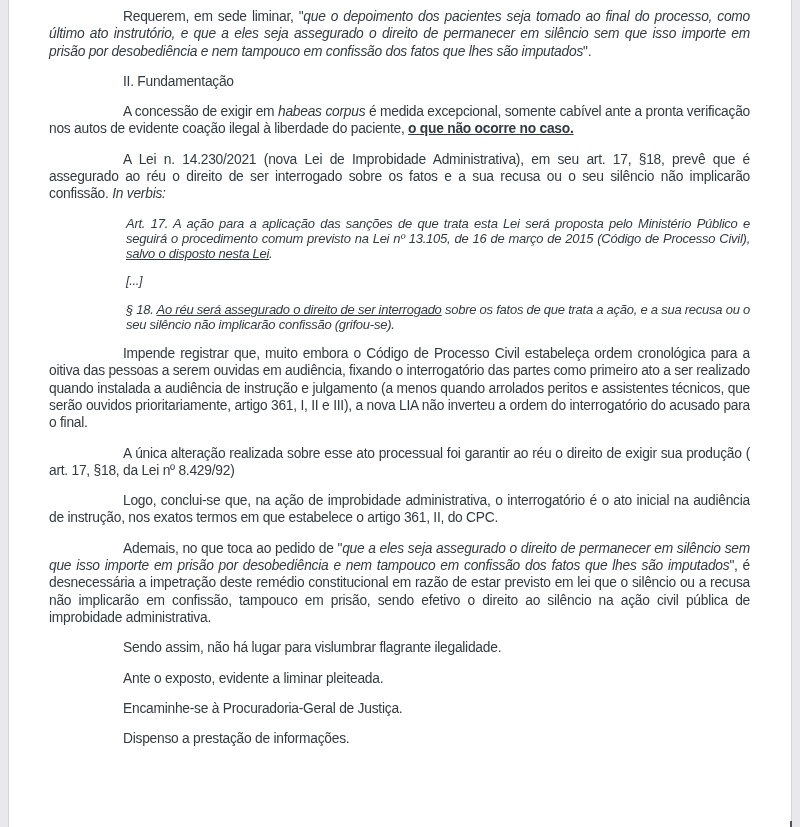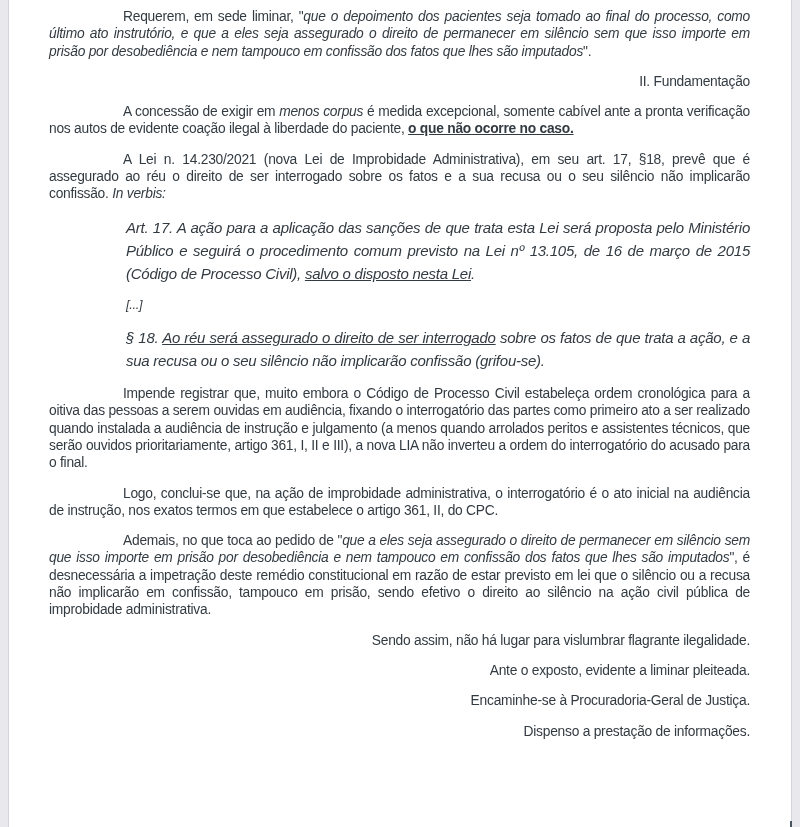--- a/index.html
+++ b/index.html
@@ -27,26 +27,26 @@
     box-sizing:border-box;
     padding:8px 41px 0 40px;
     color:var(--text-color);
     font-size:13.8px;
     line-height:17.3px;
     letter-spacing:-0.25px;
     overflow:hidden;
   }
   p{margin:0 0 13px 0;}
   .body{text-align:justify;text-indent:74px;}
-  .line{text-indent:74px;text-align:right;}
+  .line{text-indent:74px;text-align:left;}
   .quote{
     margin-left:77px;
     font-style:italic;
-    font-size:15px;
-    line-height:23px;
+    font-size:13px;
+    line-height:15px;
     text-align:justify;
   }
   .quote-line{
     margin-left:77px;
     font-style:italic;
     font-size:12.6px;
     line-height:15.4px;
     text-align:left;
   }
   .it{font-style:italic;}
@@ -61,26 +61,27 @@
 </style>
 </head>
 <body>
 
 <div class="page">
   <div class="gutter gutter-left"></div>
 
   <div class="paper">
     <p class="body"><span>Requerem, em sede liminar, "</span><span class="it">que o depoimento dos pacientes seja tomado ao final do processo, como último ato instrutório, e que a eles seja assegurado o direito de permanecer em silêncio sem que isso importe em prisão por desobediência e nem tampouco em confissão dos fatos que lhes são imputados</span><span>".</span></p>
     <p class="line"><span>II. Fundamentação</span></p>
-    <p class="body"><span>A concessão de exigir em </span><span class="it">menos corpus</span><span> é medida excepcional, somente cabível ante a pronta verificação nos autos de evidente coação ilegal à liberdade do paciente, </span><span class="bd ul">o que não ocorre no caso.</span></p>
+    <p class="body"><span>A concessão de exigir em </span><span class="it">habeas corpus</span><span> é medida excepcional, somente cabível ante a pronta verificação nos autos de evidente coação ilegal à liberdade do paciente, </span><span class="bd ul">o que não ocorre no caso.</span></p>
     <p class="body"><span>A Lei n. 14.230/2021 (nova Lei de Improbidade Administrativa), em seu art. 17, §18, prevê que é assegurado ao réu o direito de ser interrogado sobre os fatos e a sua recusa ou o seu silêncio não implicarão confissão. </span><span class="it">In verbis:</span></p>
     <p class="quote" style="margin-top:6px"><span>Art. 17. A ação para a aplicação das sanções de que trata esta Lei será proposta pelo Ministério Público e seguirá o procedimento comum previsto na Lei nº 13.105, de 16 de março de 2015 (Código de Processo Civil), </span><span class="ul">salvo o disposto nesta Lei</span><span>.</span></p>
     <p class="quote-line"><span>[...]</span></p>
     <p class="quote"><span>§ 18. </span><span class="ul">Ao réu será assegurado o direito de ser interrogado</span><span> sobre os fatos de que trata a ação, e a sua recusa ou o seu silêncio não implicarão confissão (grifou-se).</span></p>
     <p class="body"><span>Impende registrar que, muito embora o Código de Processo Civil estabeleça ordem cronológica para a oitiva das pessoas a serem ouvidas em audiência, fixando o interrogatório das partes como primeiro ato a ser realizado quando instalada a audiência de instrução e julgamento (a menos quando arrolados peritos e assistentes técnicos, que serão ouvidos prioritariamente, artigo 361, I, II e III), a nova LIA não inverteu a ordem do interrogatório do acusado para o final.</span></p>
+    <p class="body"><span>A única alteração realizada sobre esse ato processual foi garantir ao réu o direito de exigir sua produção ( art. 17, §18, da Lei nº 8.429/92)</span></p>
     <p class="body"><span>Logo, conclui-se que, na ação de improbidade administrativa, o interrogatório é o ato inicial na audiência de instrução, nos exatos termos em que estabelece o artigo 361, II, do CPC.</span></p>
     <p class="body"><span>Ademais, no que toca ao pedido de "</span><span class="it">que a eles seja assegurado o direito de permanecer em silêncio sem que isso importe em prisão por desobediência e nem tampouco em confissão dos fatos que lhes são imputados</span><span>", é desnecessária a impetração deste remédio constitucional em razão de estar previsto em lei que o silêncio ou a recusa não implicarão em confissão, tampouco em prisão, sendo efetivo o direito ao silêncio na ação civil pública de improbidade administrativa.</span></p>
     <p class="line"><span>Sendo assim, não há lugar para vislumbrar flagrante ilegalidade.</span></p>
     <p class="line"><span>Ante o exposto, evidente a liminar pleiteada.</span></p>
     <p class="line"><span>Encaminhe-se à Procuradoria-Geral de Justiça.</span></p>
     <p class="line"><span>Dispenso a prestação de informações.</span></p>
   </div>
 
   <div class="gutter gutter-right"></div>
   <div class="border-tick"></div>

